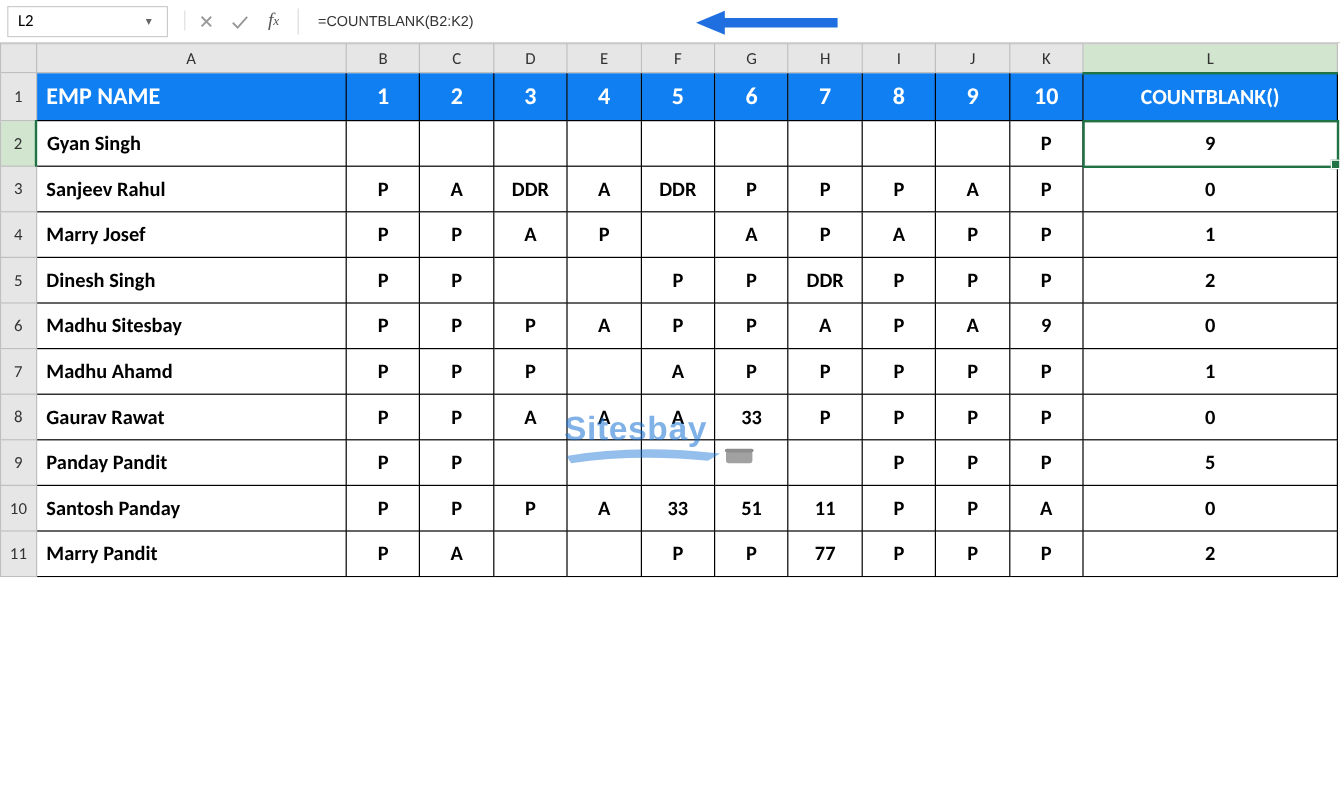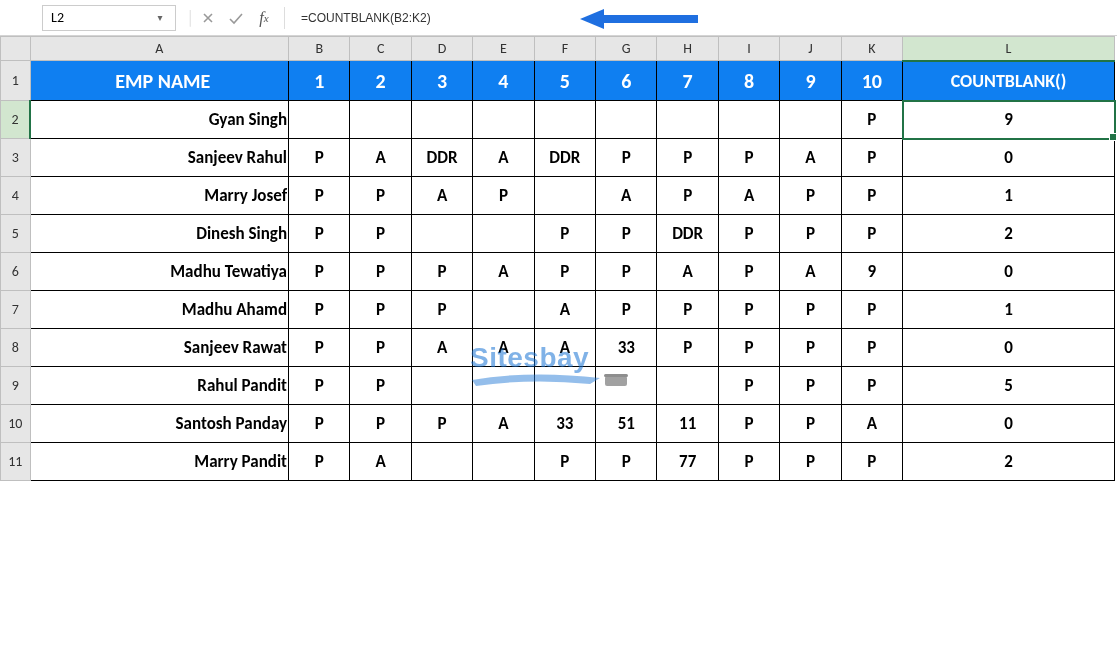--- a/index.html
+++ b/index.html
@@ -9,21 +9,20 @@
     background: #fff;
     user-select: none;
   }
   .formula-bar {
     display: flex;
     align-items: center;
     height: 36px;
     border-bottom: 1px solid #d4d4d4;
     background: #fff;
     position: relative;
-    padding-left: 36px;
   }
   .name-box {
     width: 134px;
     height: 26px;
     border: 1px solid #ccc;
     margin-left: 6px;
     padding: 2px 8px;
     font-size: 14px;
     display: flex;
     align-items: center;
@@ -104,31 +103,31 @@
 
   td.cell {
     border: 1px solid #000;
     height: 38px;
     font-size: 17px;
     text-align: center;
     vertical-align: middle;
     background: #fff;
     color: #000;
   }
-  td.cell.name { text-align: right; padding-left: 8px; }
+  td.cell.name { text-align: left; padding-left: 8px; }
   td.cell.bold { font-weight: bold; }
 
   tr.headerrow td.cell {
     background: #0f7ff1;
     color: #fff;
     font-weight: bold;
     font-size: 20px;
     height: 40px;
   }
-  tr.headerrow td.cell.name { text-align: center; }
+  tr.headerrow td.cell.name { text-align: left; }
   tr.headerrow td.cell.lh { font-size: 18px; margin-top: 36px; }
 
   td.cell.selected {
     outline: 2px solid #217346;
     outline-offset: -1px;
     position: relative;
   }
   td.cell.selected::after {
     content: "";
     position: absolute;
@@ -301,21 +300,21 @@
           <td class="cell bold">P</td>
           <td class="cell bold">P</td>
           <td class="cell bold">DDR</td>
           <td class="cell bold">P</td>
           <td class="cell bold">P</td>
           <td class="cell bold">P</td>
           <td class="cell bold">2</td>
         </tr>
         <tr>
           <td class="rowhead">6</td>
-          <td class="cell name bold">Madhu Tewatiya</td>
+          <td class="cell name bold">Madhu Sitesbay</td>
           <td class="cell bold">P</td>
           <td class="cell bold">P</td>
           <td class="cell bold">P</td>
           <td class="cell bold">A</td>
           <td class="cell bold">P</td>
           <td class="cell bold">P</td>
           <td class="cell bold">A</td>
           <td class="cell bold">P</td>
           <td class="cell bold">A</td>
           <td class="cell bold">9</td>
@@ -331,36 +330,36 @@
           <td class="cell bold">A</td>
           <td class="cell bold">P</td>
           <td class="cell bold">P</td>
           <td class="cell bold">P</td>
           <td class="cell bold">P</td>
           <td class="cell bold">P</td>
           <td class="cell bold">1</td>
         </tr>
         <tr>
           <td class="rowhead">8</td>
-          <td class="cell name bold">Sanjeev Rawat</td>
+          <td class="cell name bold">Gaurav Rawat</td>
           <td class="cell bold">P</td>
           <td class="cell bold">P</td>
           <td class="cell bold">A</td>
           <td class="cell bold">A</td>
           <td class="cell bold">A</td>
           <td class="cell bold">33</td>
           <td class="cell bold">P</td>
           <td class="cell bold">P</td>
           <td class="cell bold">P</td>
           <td class="cell bold">P</td>
           <td class="cell bold">0</td>
         </tr>
         <tr>
           <td class="rowhead">9</td>
-          <td class="cell name bold">Rahul Pandit</td>
+          <td class="cell name bold">Panday Pandit</td>
           <td class="cell bold">P</td>
           <td class="cell bold">P</td>
           <td class="cell bold"></td>
           <td class="cell bold"></td>
           <td class="cell bold"></td>
           <td class="cell bold"></td>
           <td class="cell bold"></td>
           <td class="cell bold">P</td>
           <td class="cell bold">P</td>
           <td class="cell bold">P</td>

